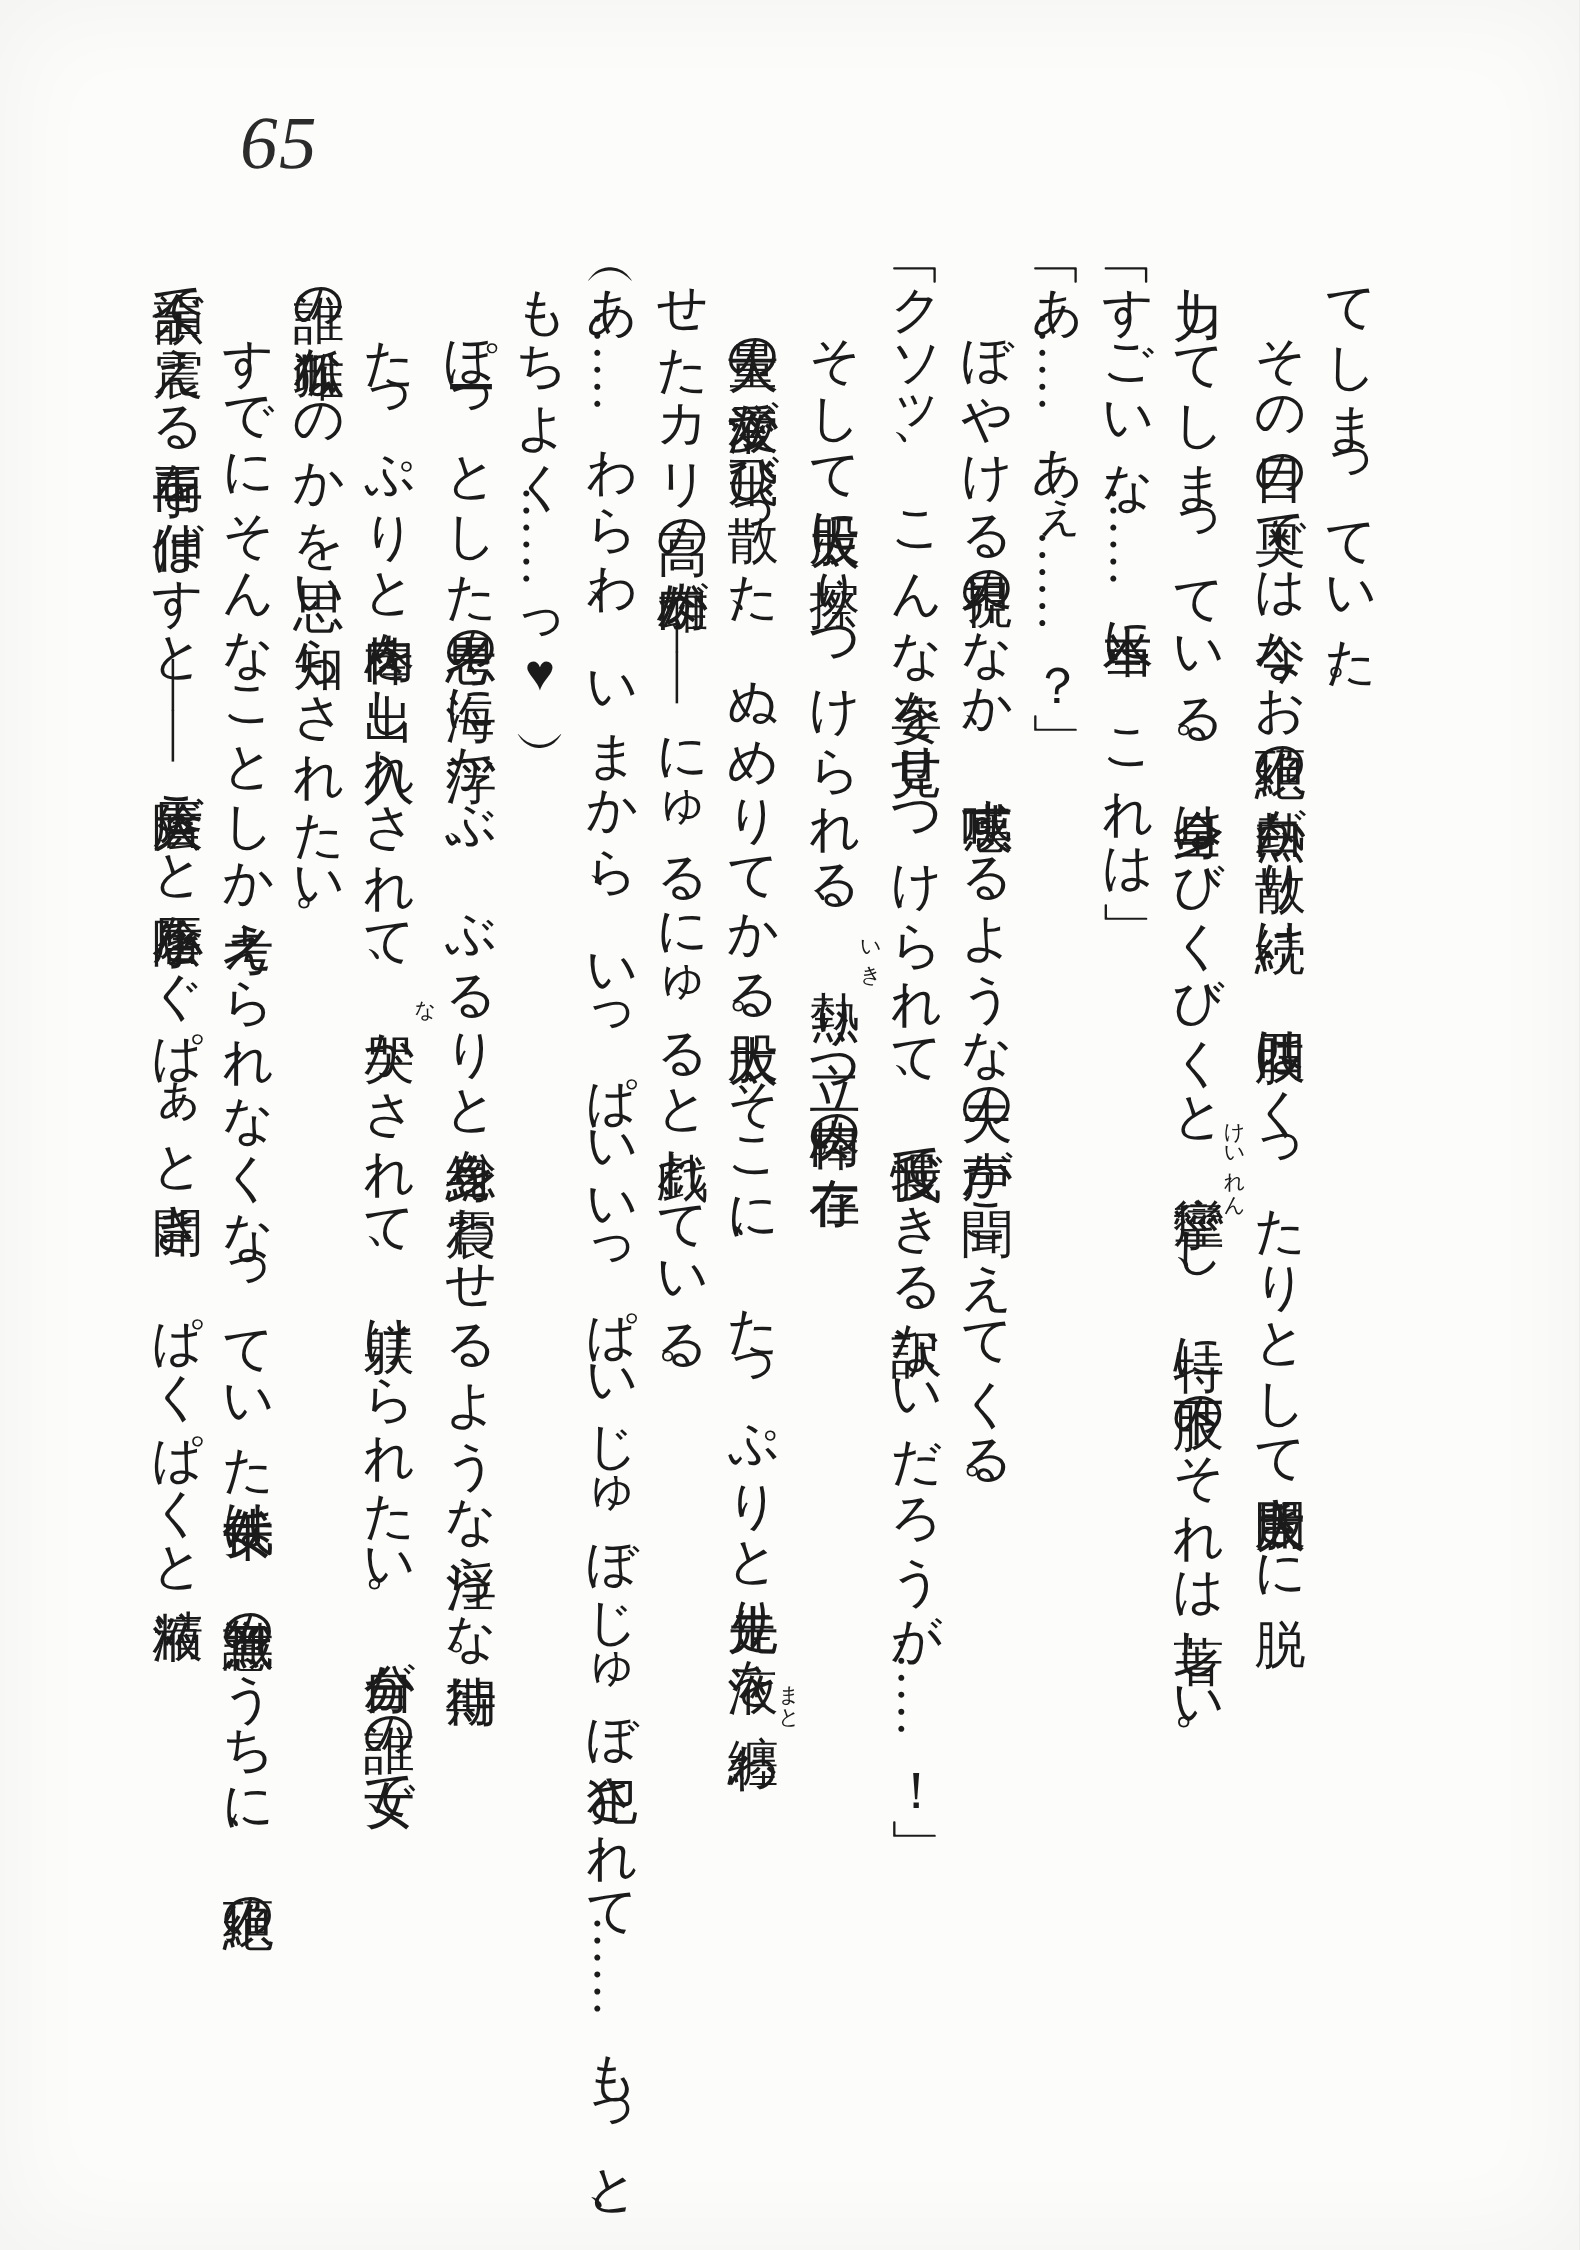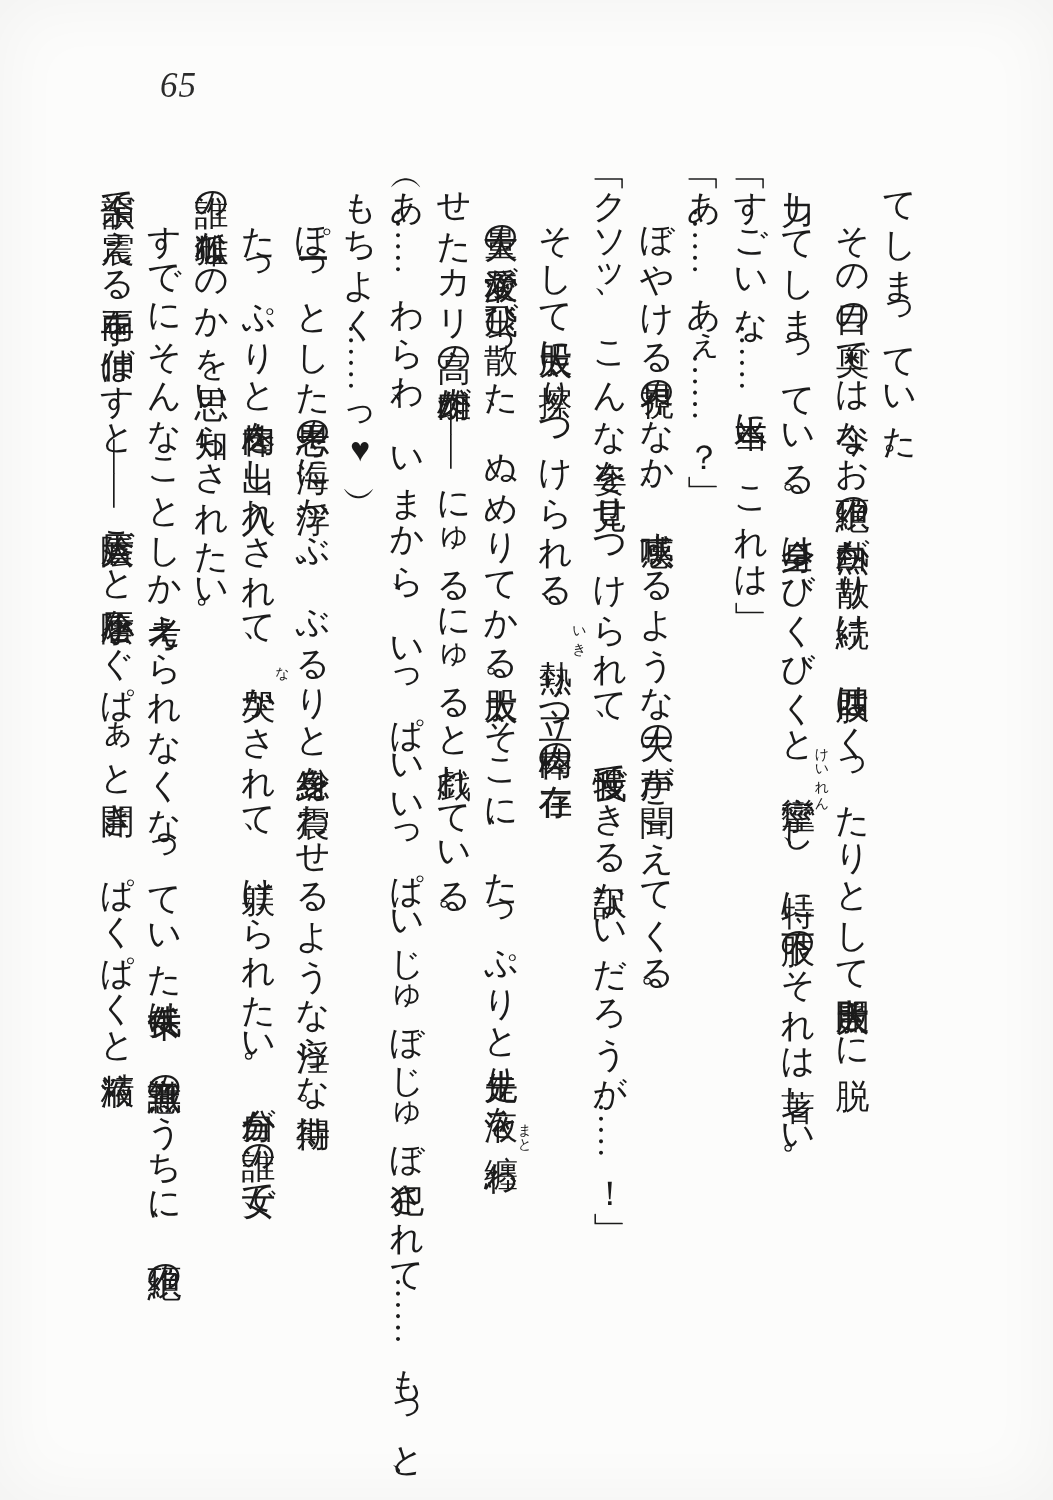--- a/index.html
+++ b/index.html
@@ -14,21 +14,21 @@
     margin: 0 auto;
     background: #fcfcfb;
     overflow: hidden;
     box-shadow: inset 0 0 70px rgba(0,0,0,0.045);
     font-family: "Liberation Serif", "DejaVu Serif", serif;
   }
   .page-number {
     position: absolute;
     left: 160px;
     top: 66px;
-    font-size: 35px;
+    font-size: 50px;
     font-style: italic;
     color: #2b2b2b;
     letter-spacing: 1px;
   }
   .text-block {
     position: absolute;
     top: 168px;
     right: 130px;
     height: 1315px;
     writing-mode: vertical-rl;

